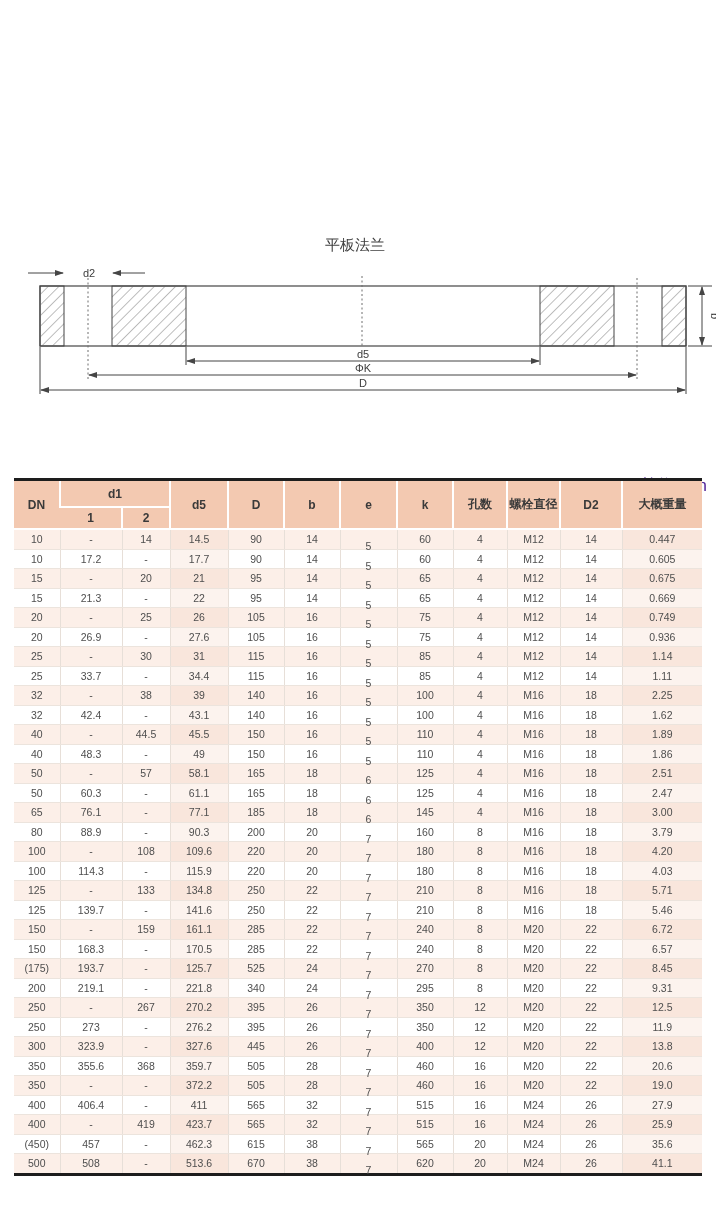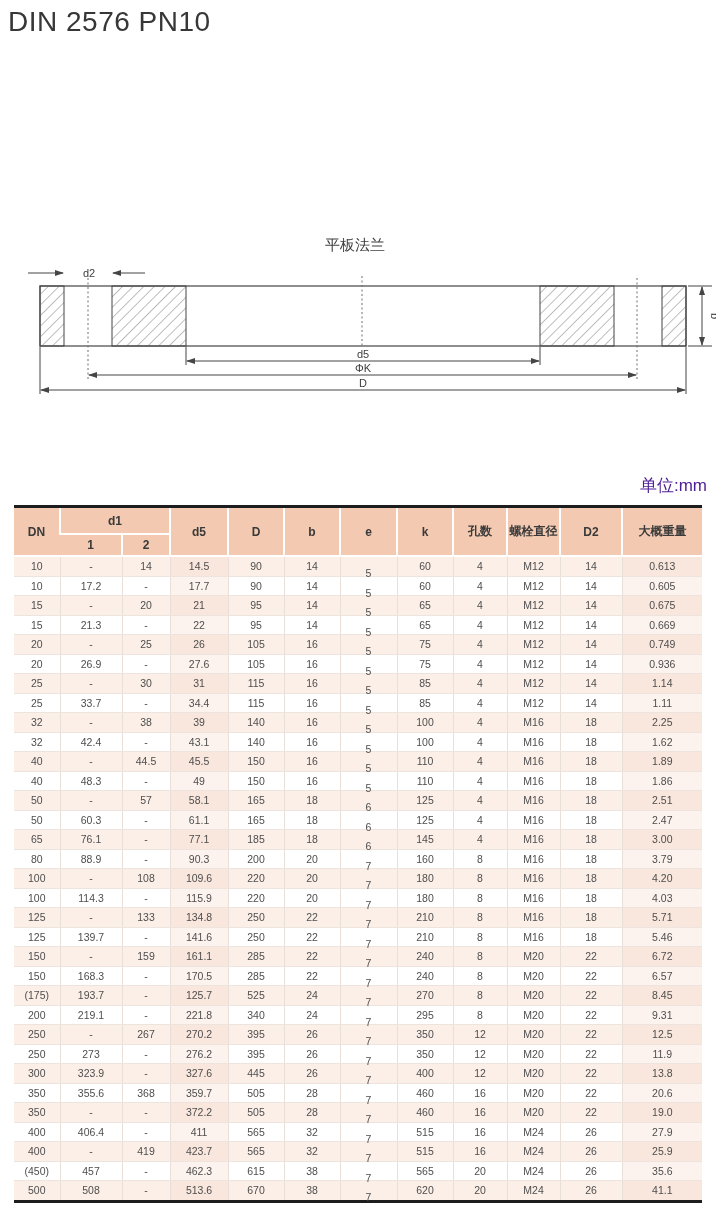--- a/index.html
+++ b/index.html
@@ -2,21 +2,21 @@
 <html><head>
 <meta charset="utf-8">
 <style>
   html,body{margin:0;padding:0;background:#ffffff;}
   .page{position:relative;width:716px;height:1213px;background:#fff;overflow:hidden;
         font-family:"Liberation Sans", sans-serif;}
   .page-title{position:absolute;top:6px;left:8px;margin:0;font-size:28px;font-weight:400;
         letter-spacing:.5px;color:#373737;}
   .drawing{position:absolute;top:228px;left:0;width:637px;height:188px;}
   .unit-note{position:absolute;top:474px;right:9px;font-size:17px;color:#4c1d95;}
-  .spec-table{position:absolute;top:505px;left:14px;width:688px;border-collapse:collapse;
+  .spec-table{position:absolute;top:478px;left:14px;width:688px;border-collapse:collapse;
         table-layout:fixed;border-top:3px solid #1d1d1d;border-bottom:3px solid #1d1d1d;}
   .spec-table thead th{background:#f3c9b1;color:#3a3a3a;font-size:12px;font-weight:bold;
         border-left:2px solid #fff;border-bottom:2px solid #fff;padding:0;text-align:center;}
   .spec-table thead tr:first-child th{height:25px;}
   .spec-table thead tr:last-child th{height:20px;}
   .spec-table thead th:first-child{border-left:none;}
   .spec-table tbody td{height:18.5px;padding:0;text-align:center;font-size:10.5px;color:#4e4e4e;
         border-right:1px solid #e7dfd8;border-bottom:1px solid #ece4dd;white-space:nowrap;}
   .spec-table tbody td:last-child{border-right:none;}
   .spec-table tbody tr.odd{background:#fcefe8;}
@@ -24,21 +24,20 @@
   .spec-table tbody td.tint{background:rgba(243,201,177,0.22);}
   .spec-table tbody tr:last-child td{border-bottom:none;}
   .e-shift{position:relative;top:7px;display:inline-block;}
   svg text{font-family:"Liberation Sans", sans-serif;fill:#3d3d3d;}
 </style>
 </head>
 <body>
 
 <div class="page">
 
-  <h1 class="page-title">DIN 2576 PN10</h1>
 
   <div class="drawing">
     <svg width="716" height="188" viewBox="0 0 716 188">
       <defs>
         <pattern id="hatch" width="7.5" height="7.5" patternUnits="userSpaceOnUse" patternTransform="rotate(45)">
           <line x1="0" y1="0" x2="0" y2="7.5" stroke="#7d7d7d" stroke-width="1"></line>
         </pattern>
       </defs>
 
       <text x="355" y="22" font-size="15" text-anchor="middle">平板法兰</text>
@@ -140,21 +139,21 @@
           <td>-</td>
           <td>14</td>
           <td class="tint">14.5</td>
           <td>90</td>
           <td>14</td>
           <td><span class="e-shift">5</span></td>
           <td>60</td>
           <td>4</td>
           <td>M12</td>
           <td>14</td>
-          <td class="tint">0.613</td>
+          <td class="tint">0.447</td>
         </tr>
         <tr class="even">
           <td>10</td>
           <td>17.2</td>
           <td>-</td>
           <td class="tint">17.7</td>
           <td>90</td>
           <td>14</td>
           <td><span class="e-shift">5</span></td>
           <td>60</td>

